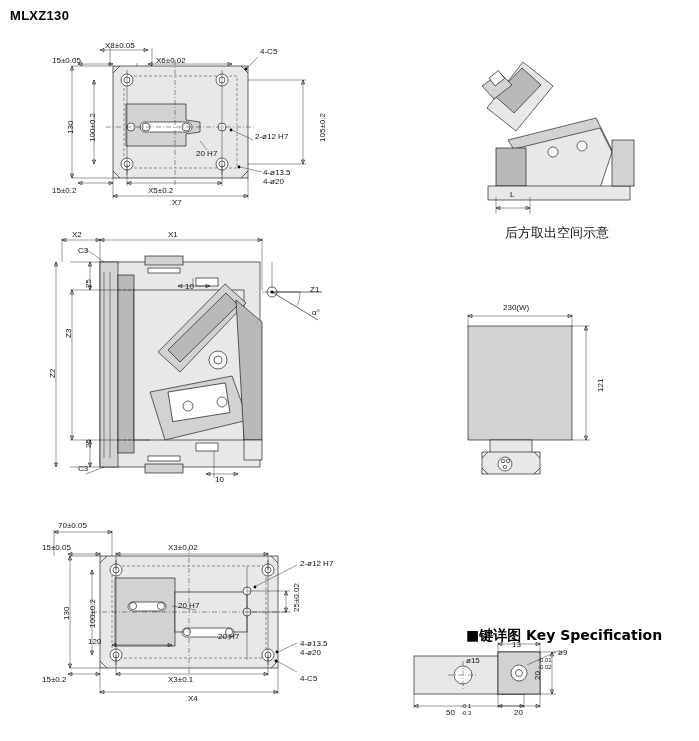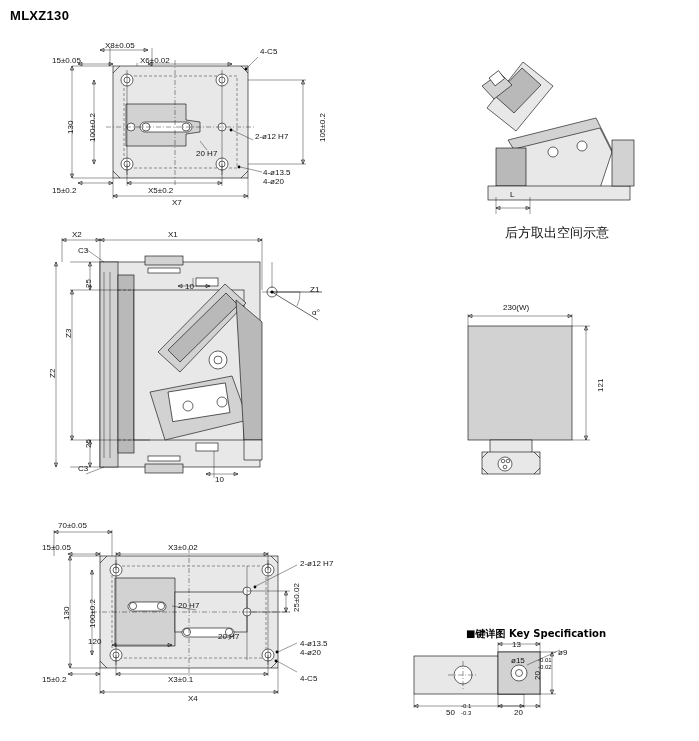--- a/index.html
+++ b/index.html
@@ -13,21 +13,21 @@
   .ln{stroke:#000;stroke-width:.6;fill:none;}
   .thin{stroke:#000;stroke-width:.4;fill:none;}
   .dim{stroke:#000;stroke-width:.4;fill:none;}
   .dash{stroke:#000;stroke-width:.4;fill:none;stroke-dasharray:5 2 1 2;}
   .dash2{stroke:#000;stroke-width:.4;fill:none;stroke-dasharray:3 2;}
   .f-lt{fill:#e8e8e8;stroke:#000;stroke-width:.6;}
   .f-md{fill:#d2d2d2;stroke:#000;stroke-width:.6;}
   .f-dk{fill:#b9b9b9;stroke:#000;stroke-width:.6;}
   .f-w{fill:#ffffff;stroke:#000;stroke-width:.6;}
   .arrowdot{fill:#000;}
-  .keyhead{position:absolute;font-size:10px;font-weight:bold;font-family:"DejaVu Sans",sans-serif;}
+  .keyhead{position:absolute;font-size:14px;font-weight:bold;font-family:"DejaVu Sans",sans-serif;}
 </style>
 </head>
 <body>
 
 <div class="page">
 
   <div class="title">MLXZ130</div>
 
   <svg width="699" height="741">
 
@@ -266,21 +266,21 @@
       <path class="dim" d="M552 652 L552 694"></path>
         <path class="ln" d="M552 652 l-1.6 4 h3.2 z M552 694 l-1.6 -4 h3.2 z"></path>
       <path class="thin" d="M498 642 L498 652 M540 642 L540 652 M498 694 L498 708 M540 694 L540 708 M540 652 L556 652 M540 694 L556 694"></path>
       <path class="thin" d="M527 665 L560 650"></path>
     </g>
 
   </svg>
 
   <div>
     <div class="lbl" style="left:105px;top:41px">X8±0.05</div>
-    <div class="lbl" style="left:140px;top:56px">X6±0.02</div>
+    <div class="lbl" style="left:156px;top:56px">X6±0.02</div>
     <div class="lbl" style="left:260px;top:47px">4-C5</div>
     <div class="lbl" style="left:52px;top:56px">15±0.05</div>
     <div class="lbl vert" style="left:66px;top:134px;transform:rotate(-90deg)">130</div>
     <div class="lbl vert" style="left:88px;top:142px;transform:rotate(-90deg)">100±0.2</div>
     <div class="lbl vert" style="left:318px;top:142px;transform:rotate(-90deg)">105±0.2</div>
     <div class="lbl" style="left:255px;top:132px">2-ø12 H7</div>
     <div class="lbl" style="left:196px;top:149px">20 H7</div>
     <div class="lbl" style="left:52px;top:186px">15±0.2</div>
     <div class="lbl" style="left:148px;top:186px">X5±0.2</div>
     <div class="lbl" style="left:263px;top:168px">4-ø13.5</div>
@@ -329,21 +329,21 @@
 
   <div>
     <div class="lbl" style="left:503px;top:303px">230(W)</div>
     <div class="lbl vert" style="left:596px;top:392px;transform:rotate(-90deg)">121</div>
   </div>
 
   <div>
     <div class="keyhead" style="left:466px;top:627px">■键详图 Key Specification</div>
     <div class="lbl" style="left:512px;top:640px">13</div>
     <div class="lbl" style="left:558px;top:648px">ø9</div>
-    <div class="lbl" style="left:511px;top:656px">ø15</div>
+    <div class="lbl" style="left:466px;top:656px">ø15</div>
     <div class="lbl vert" style="left:533px;top:680px;transform:rotate(-90deg)">20</div>
     <div class="lbl" style="left:538px;top:657px;font-size:6px">-0.01</div>
     <div class="lbl" style="left:538px;top:664px;font-size:6px">-0.02</div>
     <div class="lbl" style="left:446px;top:708px">50</div>
     <div class="lbl" style="left:461px;top:703px;font-size:6px">-0.1</div>
     <div class="lbl" style="left:461px;top:710px;font-size:6px">-0.3</div>
     <div class="lbl" style="left:514px;top:708px">20</div>
   </div>
 
 </div>

